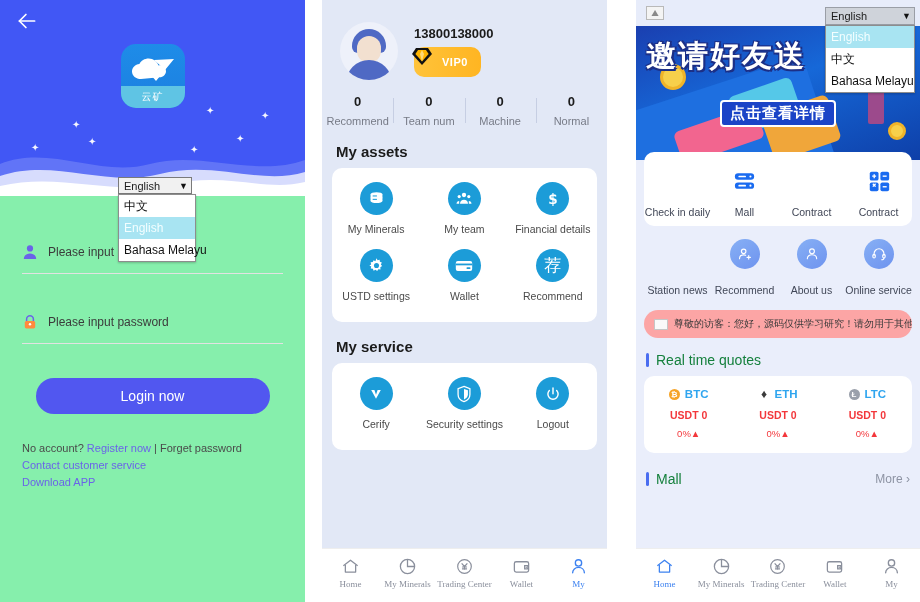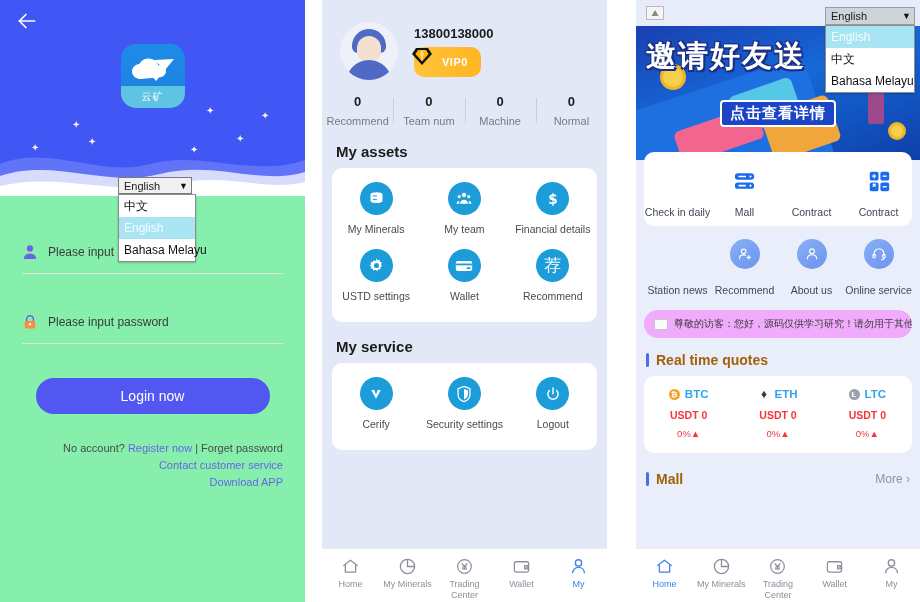--- a/index.html
+++ b/index.html
@@ -50,21 +50,21 @@
   }
   .field:first-child { margin-top: 34px; }
   .field .ficon { width:16px; height:16px; flex: 0 0 16px; }
   .field .ftext { font-size: 12px; color: #3b3b3b; white-space: nowrap; }
   .login-btn {
     margin: 34px auto 0; display:block; width: 234px; height: 36px;
     border-radius: 18px; border: none; cursor: pointer;
     background: #5157f0; color: #fff; font-size: 14px;
     font-family: "Liberation Sans", sans-serif;
   }
-  .login-links { margin-top: 26px; text-align:right; font-size: 11px; line-height: 17px; }
+  .login-links { margin-top: 26px; text-align:left; font-size: 11px; line-height: 17px; }
   .login-links .muted { color: #4a4a4a; }
   .login-links a { color: #6a63e8; text-decoration: none; }
   .login-links .sep { color:#4a4a4a; }
 
   
   .sel-wrap { position: absolute; z-index: 40; }
   .sel-box {
     width: 74px; height: 17px; border: 1px solid #7a7a7a; background: #f1f1f1;
     display:flex; align-items:center; justify-content:space-between;
     padding: 0 3px 0 5px; font-size: 11px; color: #1b1b1b;
@@ -153,47 +153,47 @@
   .grid4 .it { width:25%; text-align:center; cursor:pointer; }
   .grid4 .ico { height: 30px; display:flex; align-items:center; justify-content:center; margin-bottom: 10px; }
   .grid4 .cap { font-size: 10.5px; color:#414757; }
   .quick2 { margin: 18px 8px 0; }
   .rcircle {
     width:30px; height:30px; border-radius:50%;
     background: linear-gradient(145deg,#87b0f5,#6e93ef);
     display:flex; align-items:center; justify-content:center; color:#fff; margin:0 auto 10px;
   }
   .marquee {
-    margin: 14px 8px 0; height: 28px; background:#f0abfc; border-radius: 14px;
+    margin: 14px 8px 0; height: 28px; background:#fca5a5; border-radius: 14px;
     display:flex; align-items:center; gap:6px; padding: 0 10px; overflow:hidden;
   }
   .marquee .bi { width:14px; height:11px; border:1px solid #c6c6c6; background:#fafafa; flex:0 0 14px; }
   .marquee .mtxt { font-size: 10px; color:#3a3a3a; white-space: nowrap;
     font-family: "DejaVu Sans", sans-serif; }
   .blk-title { display:flex; align-items:center; justify-content:space-between;
     margin: 14px 10px 8px; }
   .blk-title .left { display:flex; align-items:center; gap:7px; }
   .blk-title .bar { width:3px; height:14px; background:#4a6df0; border-radius:2px; }
-  .blk-title .txt { font-size: 14px; font-weight: bold; color:#a16207;text-align:right; }
+  .blk-title .txt { font-size: 14px; font-weight: normal; color:#15803d;text-align:right; }
   .blk-title .more { font-size: 12px; color:#8d93a3; cursor:pointer; }
   .quotes { background:#fff; border-radius:10px; margin:0 8px; padding: 12px 0 14px; display:flex; }
   .quotes .q { flex:1; text-align:center; }
   .qhead { display:flex; align-items:center; justify-content:center; gap:5px; }
   .qdot { width:11px; height:11px; border-radius:50%; display:flex; align-items:center;
     justify-content:center; color:#fff; font-size:8px; font-weight:bold; }
   .qsym { font-size: 11.5px; font-weight:bold; color:#2fa5ef; }
   .qprice { font-size: 10.5px; font-weight:bold; color:#f3373b; margin-top:9px; }
   .qchg { font-size: 9.5px; color:#f3373b; margin-top:7px; }
 
   
   .tabbar { position:absolute; left:0; bottom:0; width:100%; height:54px;
     background:#fff; border-top:1px solid #eee; display:flex; }
   .tabbar .tab { flex:1; text-align:center; padding-top:7px; cursor:pointer; }
   .tabbar .tab .ti { height:20px; display:flex; align-items:center; justify-content:center; }
-  .tabbar .tab .tl { font-size: 9px; color:#8a8f9c; margin-top:3px; line-height:11px; }
+  .tabbar .tab .tl { font-size: 9px; color:#8a8f9c; margin-top:3px; line-height:11px;font-family:Liberation Serif, serif; }
   .tabbar .tab.active .tl { color:#3d82f0; }
 </style>
 </head>
 <body>
 
 <div class="stage">
 
   <div class="panel" id="panel-login">
 
     <div class="login-hero">

